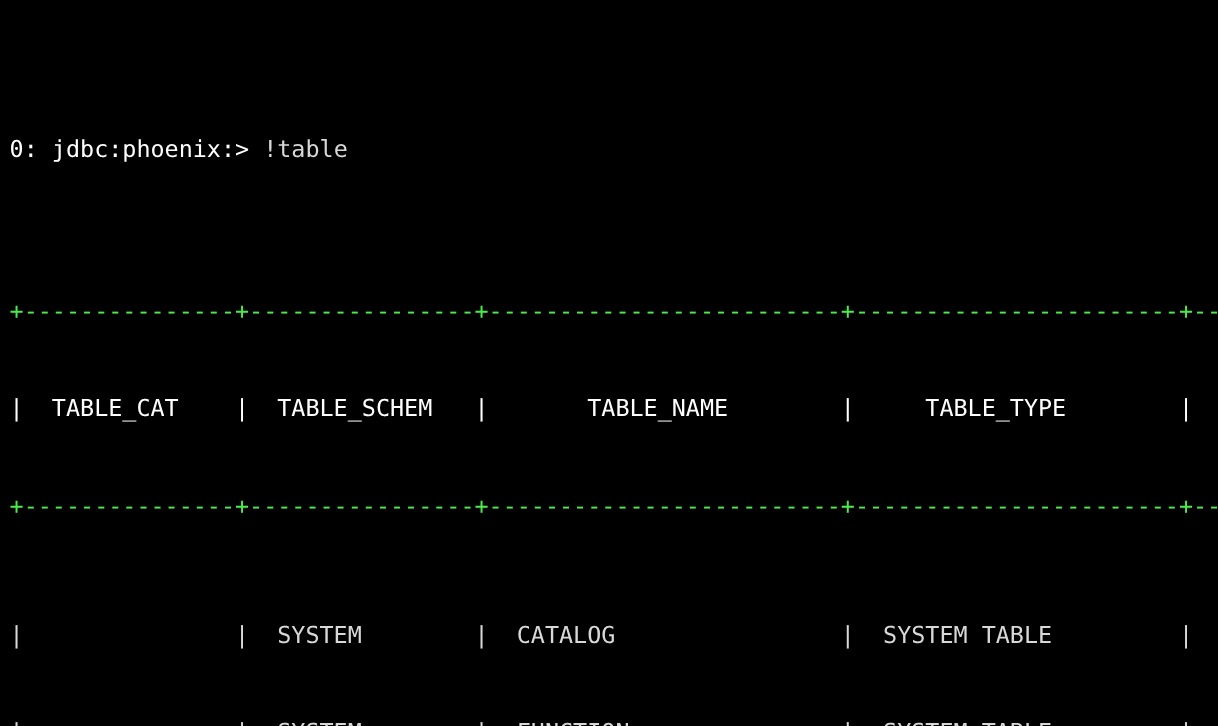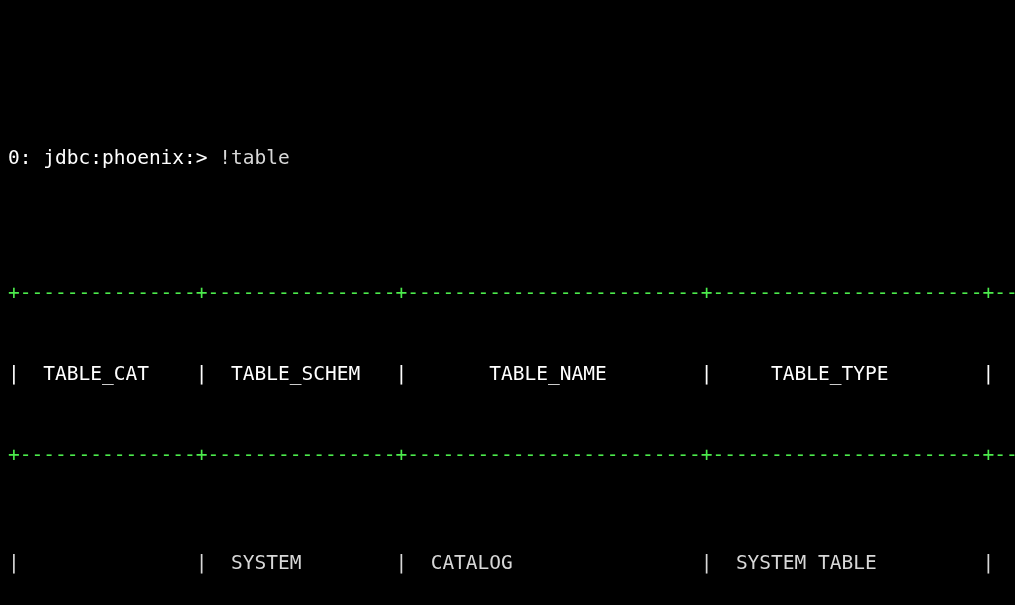--- a/index.html
+++ b/index.html
@@ -17,21 +17,20 @@
     position: relative;
     width: 1015px;
     height: 427px;
     background: #000000;
     font-family: "DejaVu Sans Mono", "Liberation Mono", monospace;
     font-size: 19.5px;
     line-height: 27px;
     letter-spacing: 0px;
     padding: 0;
     box-sizing: border-box;
-    margin-top: 33px;
     -webkit-font-smoothing: none;
   }
   .screen {
     position: absolute;
     left: 8px;
     top: 3px;
     white-space: pre;
     font-variant-ligatures: none;
   }
   .line {

